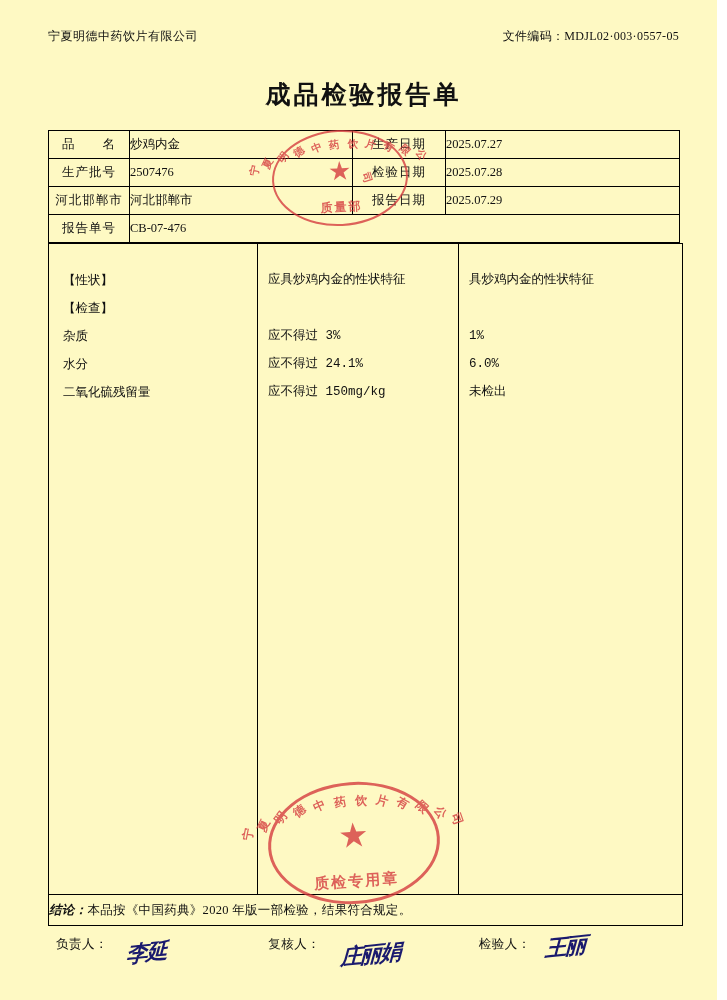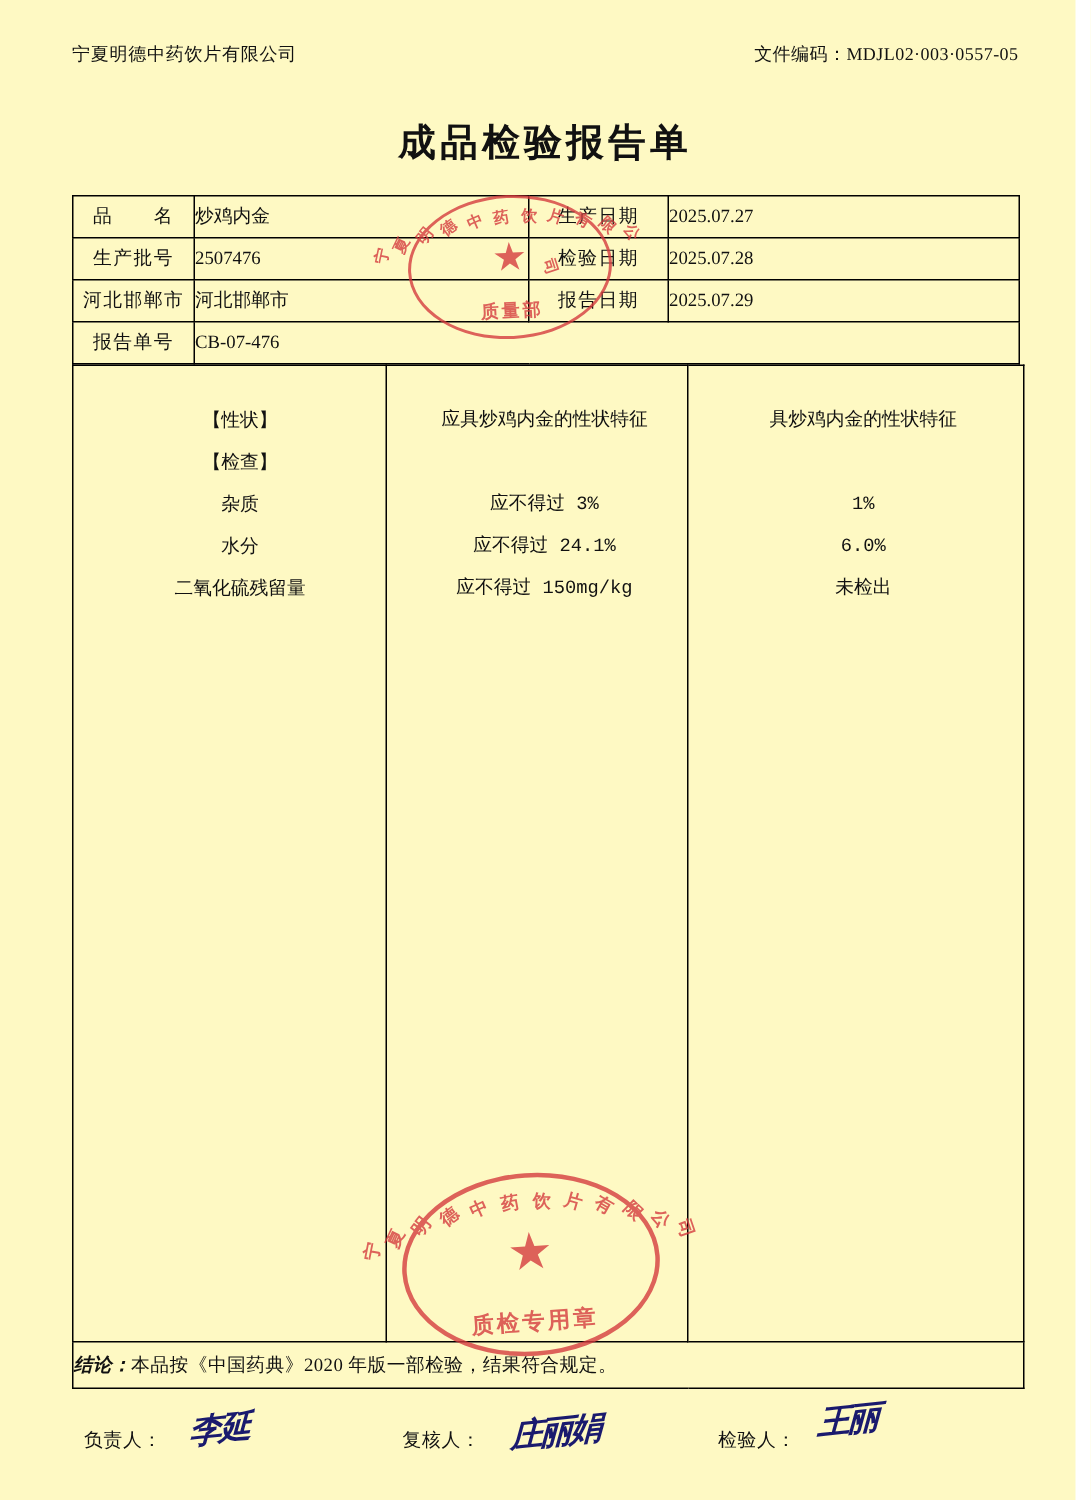--- a/index.html
+++ b/index.html
@@ -112,21 +112,20 @@
   }
   .bodycell {
     height: 650px;
     padding: 0;
   }
   .line {
     height: 28px;
     line-height: 28px;
     padding-left: 14px;
     white-space: nowrap;
-    text-align: center;
   }
   .pad-top {
     height: 22px;
   }
   .col2 .line, .col3 .line {
     padding-left: 10px;
     font-family: Liberation Mono, monospace;
   }
   .conclusion {
     font-size: 13.5px;
@@ -151,21 +150,20 @@
   .sigcell {
     position: relative;
     flex: 1;
     font-size: 12.5px;
   }
   .sigcell .sl {
     position: absolute;
     left: 8px;
     top: 4px;
     letter-spacing: 0.5px;
-    margin-top: 16px;
   }
   .sigcell.c2 .sl { left: 10px; }
   .sigcell.c3 .sl { left: 10px; }
   .sig-script {
     position: absolute;
     top: -2px;
     font-family: "DejaVu Serif", serif;
     font-size: 22px;
     font-style: italic;
     font-weight: bold;

